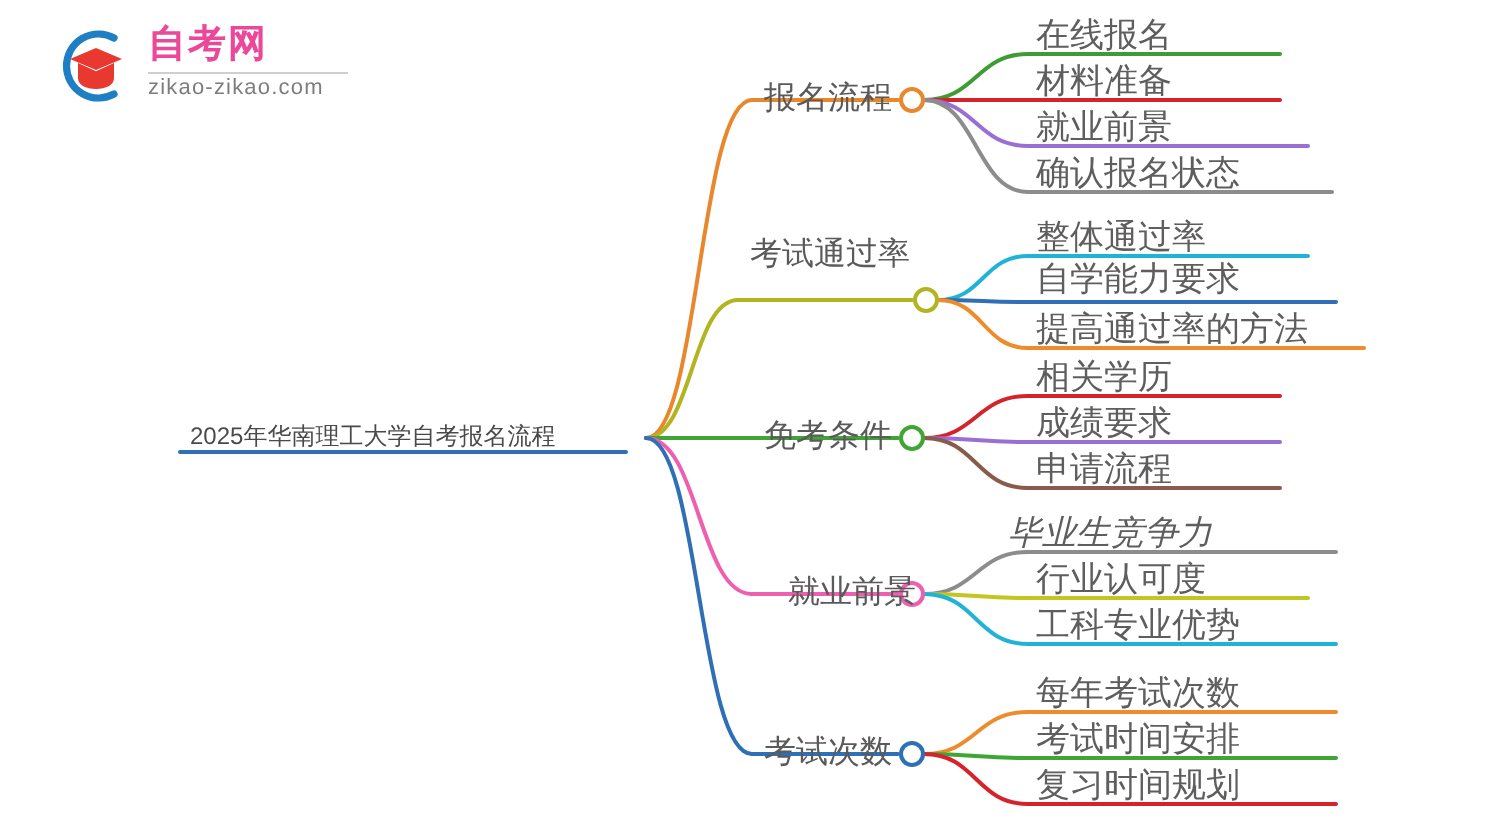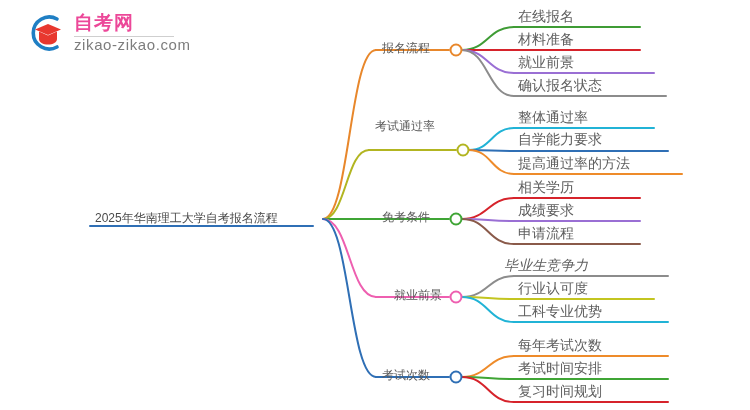--- a/index.html
+++ b/index.html
@@ -52,43 +52,43 @@
     left: 48px;
     top: 26px;
     width: 100px;
     height: 1px;
     background: #cfcfcf;
   }
   .logo-text-en {
     position: absolute;
     left: 48px;
     top: 28px;
-    font-size: 15px;
+    font-size: 11px;
     color: #7d7d7d;
     letter-spacing: .6px;
     line-height: 13px;
     white-space: nowrap;
   }
   
   .node-label {
     position: absolute;
     white-space: nowrap;
     color: #595959;
     line-height: 1;
   }
   .root-label {
     font-size: 12px;
     color: #4a4a4a;
   }
   .branch-label {
-    font-size: 12px;
+    font-size: 16px;
     color: #5a5a5a;
   }
   .leaf-label {
-    font-size: 14px;
+    font-size: 17px;
     color: #5e5e5e;
   }
 </style>
 </head>
 <body>
 
 <div class="logo-wrap">
   <svg class="logo-mark" viewBox="0 0 42 42">
     <path id="logo-arc" d="M31 7 A16 16 0 1 0 31 35" fill="none" stroke="#1f7fc4" stroke-width="3.6" stroke-linecap="round"></path>
     <path id="logo-cap-top" d="M22 12 L35 17.5 L22 23 L9 17.5 Z" fill="#e8382f"></path>

